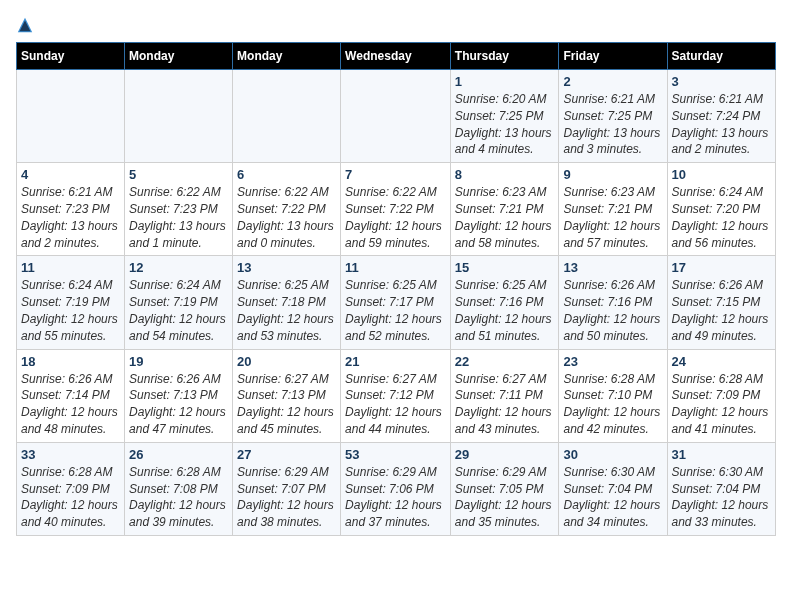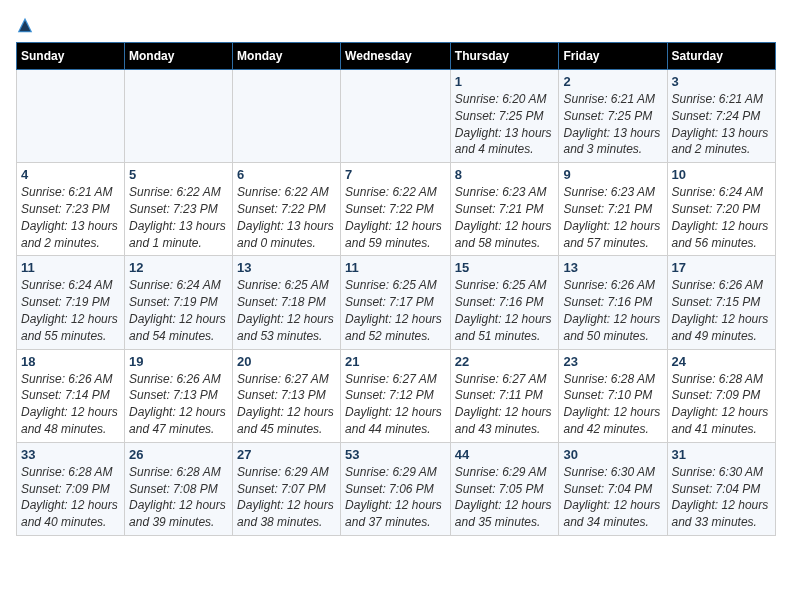--- a/index.html
+++ b/index.html
@@ -302,21 +302,21 @@
 Sunset: 7:07 PM
 Daylight: 12 hours and 38 minutes.</div>
         </td>
         <td>
           <span class="day-number">53</span>
           <div class="cell-text" style="white-space: pre-line;">Sunrise: 6:29 AM
 Sunset: 7:06 PM
 Daylight: 12 hours and 37 minutes.</div>
         </td>
         <td>
-          <span class="day-number">44</span>
+          <span class="day-number">29</span>
           <div class="cell-text" style="white-space: pre-line;">Sunrise: 6:29 AM
 Sunset: 7:05 PM
 Daylight: 12 hours and 35 minutes.</div>
         </td>
         <td>
           <span class="day-number">30</span>
           <div class="cell-text" style="white-space: pre-line;">Sunrise: 6:30 AM
 Sunset: 7:04 PM
 Daylight: 12 hours and 34 minutes.</div>
         </td>

